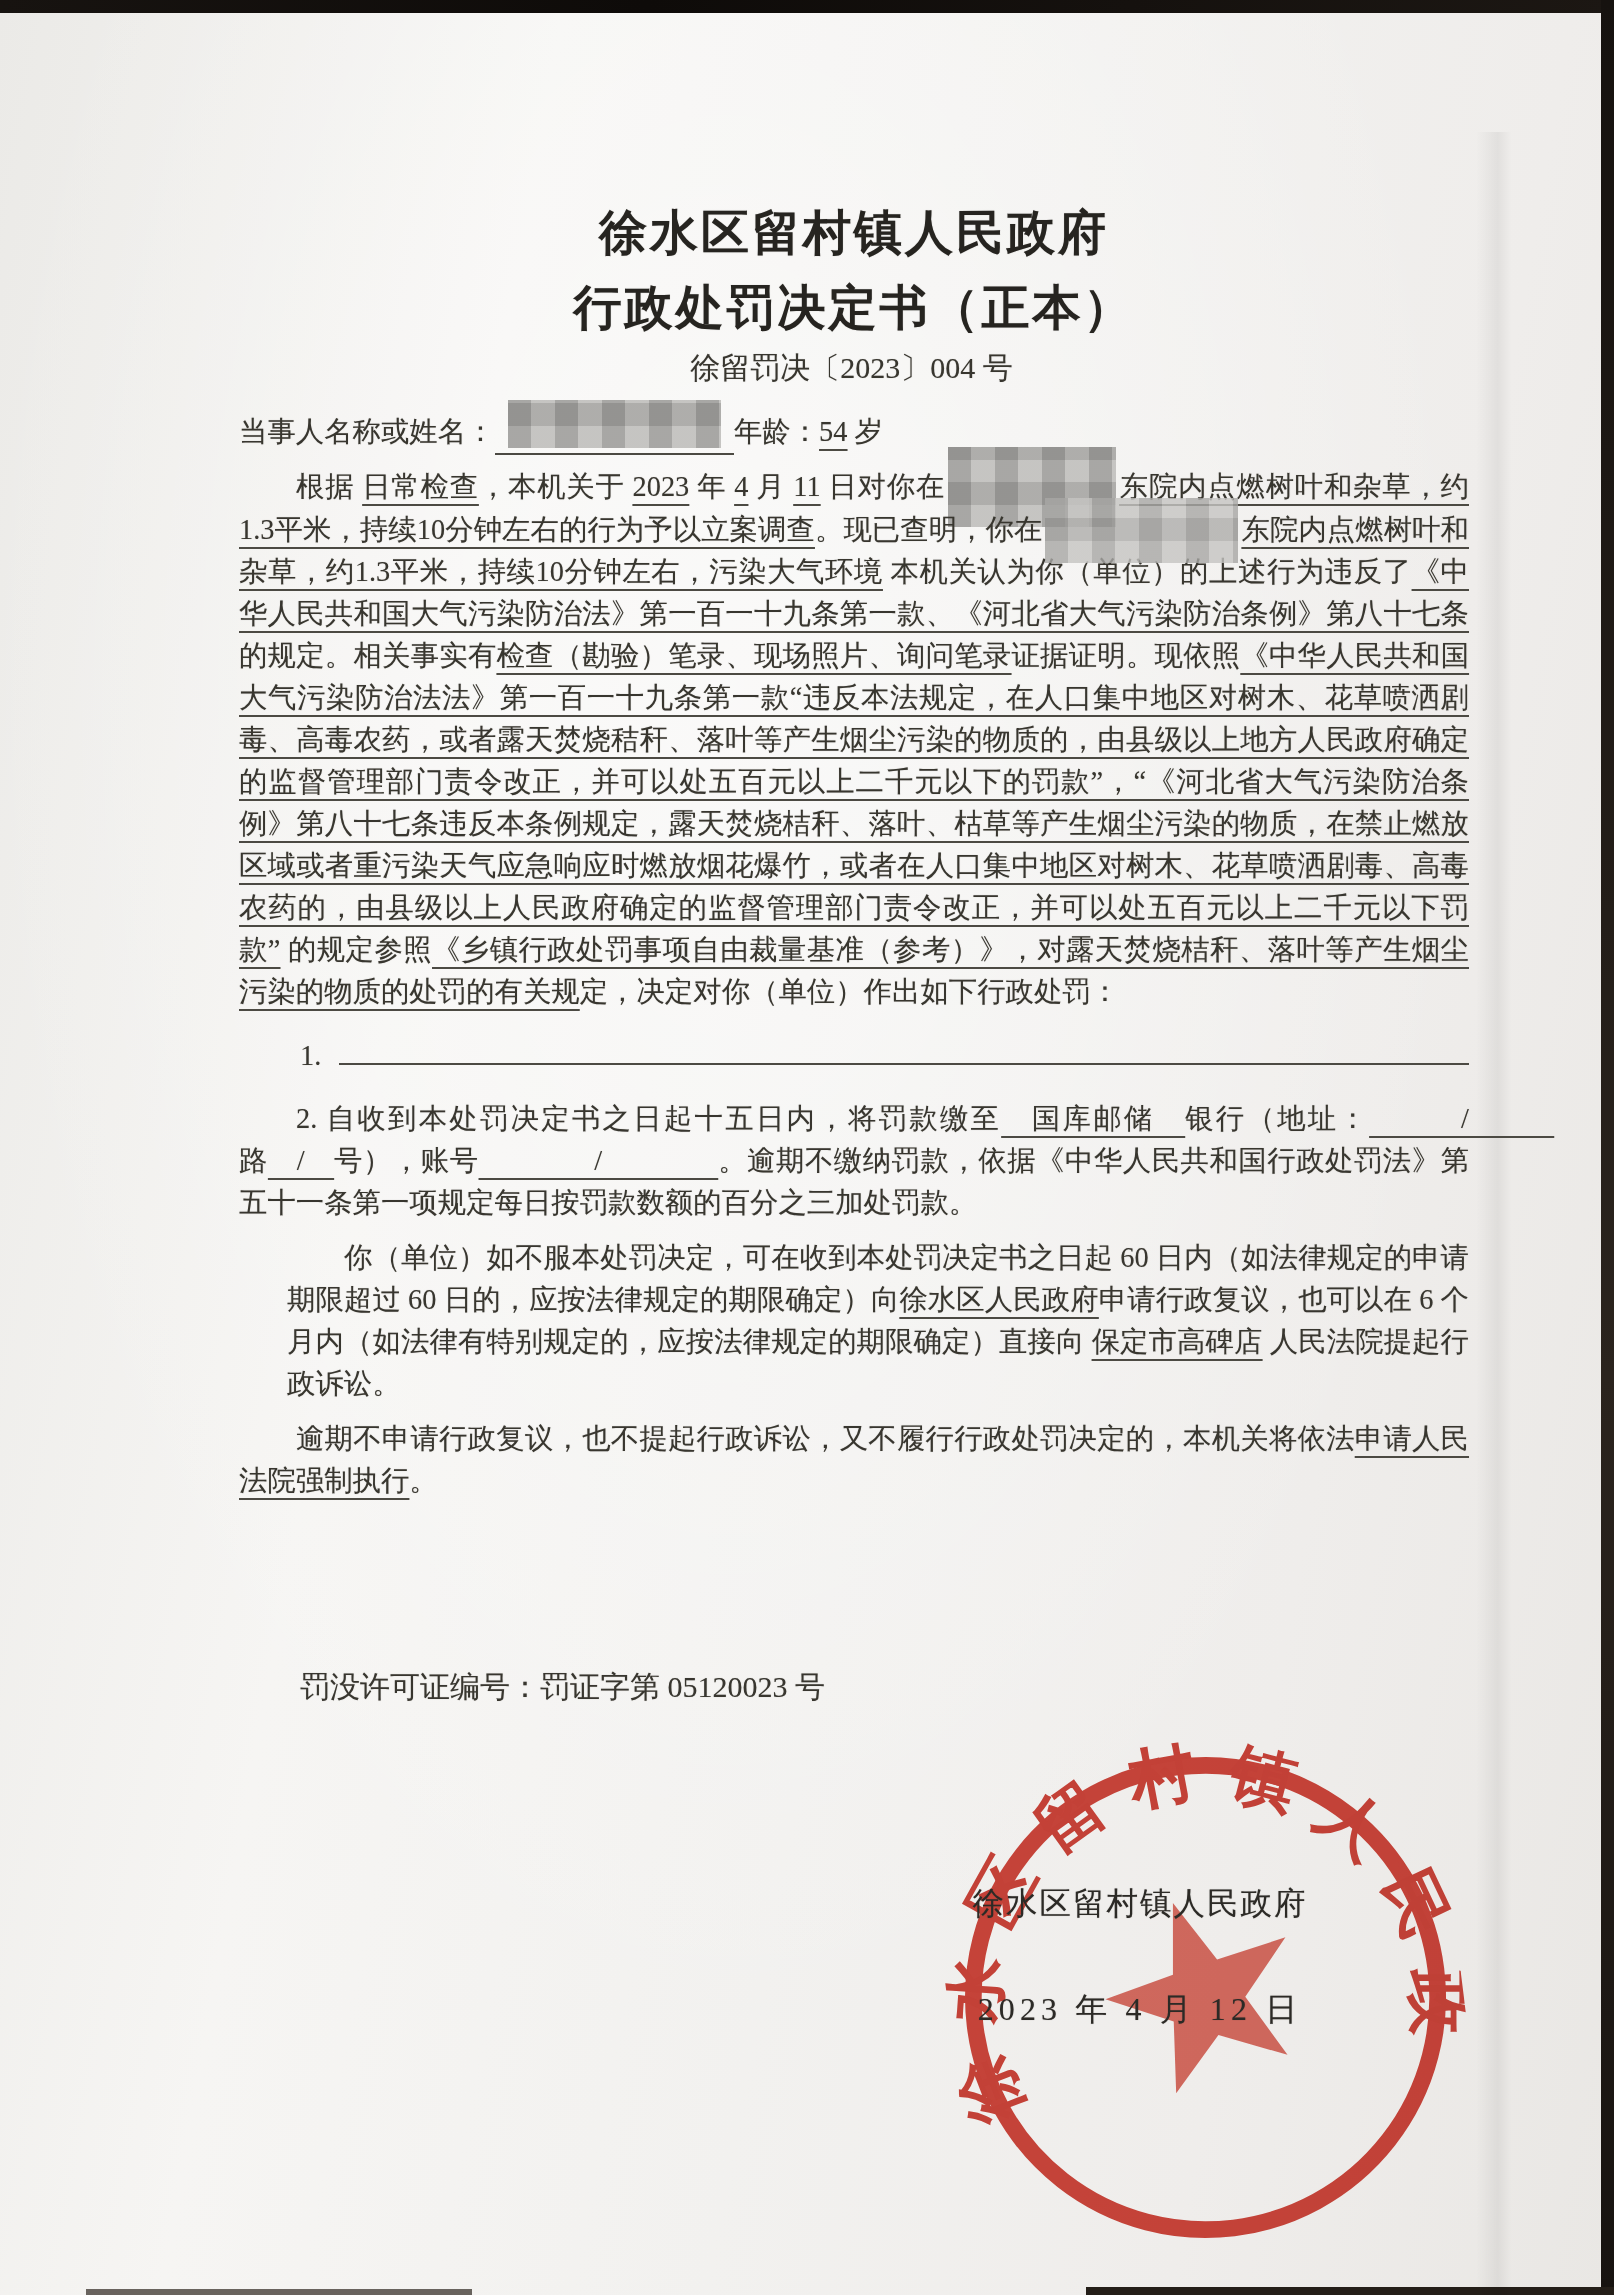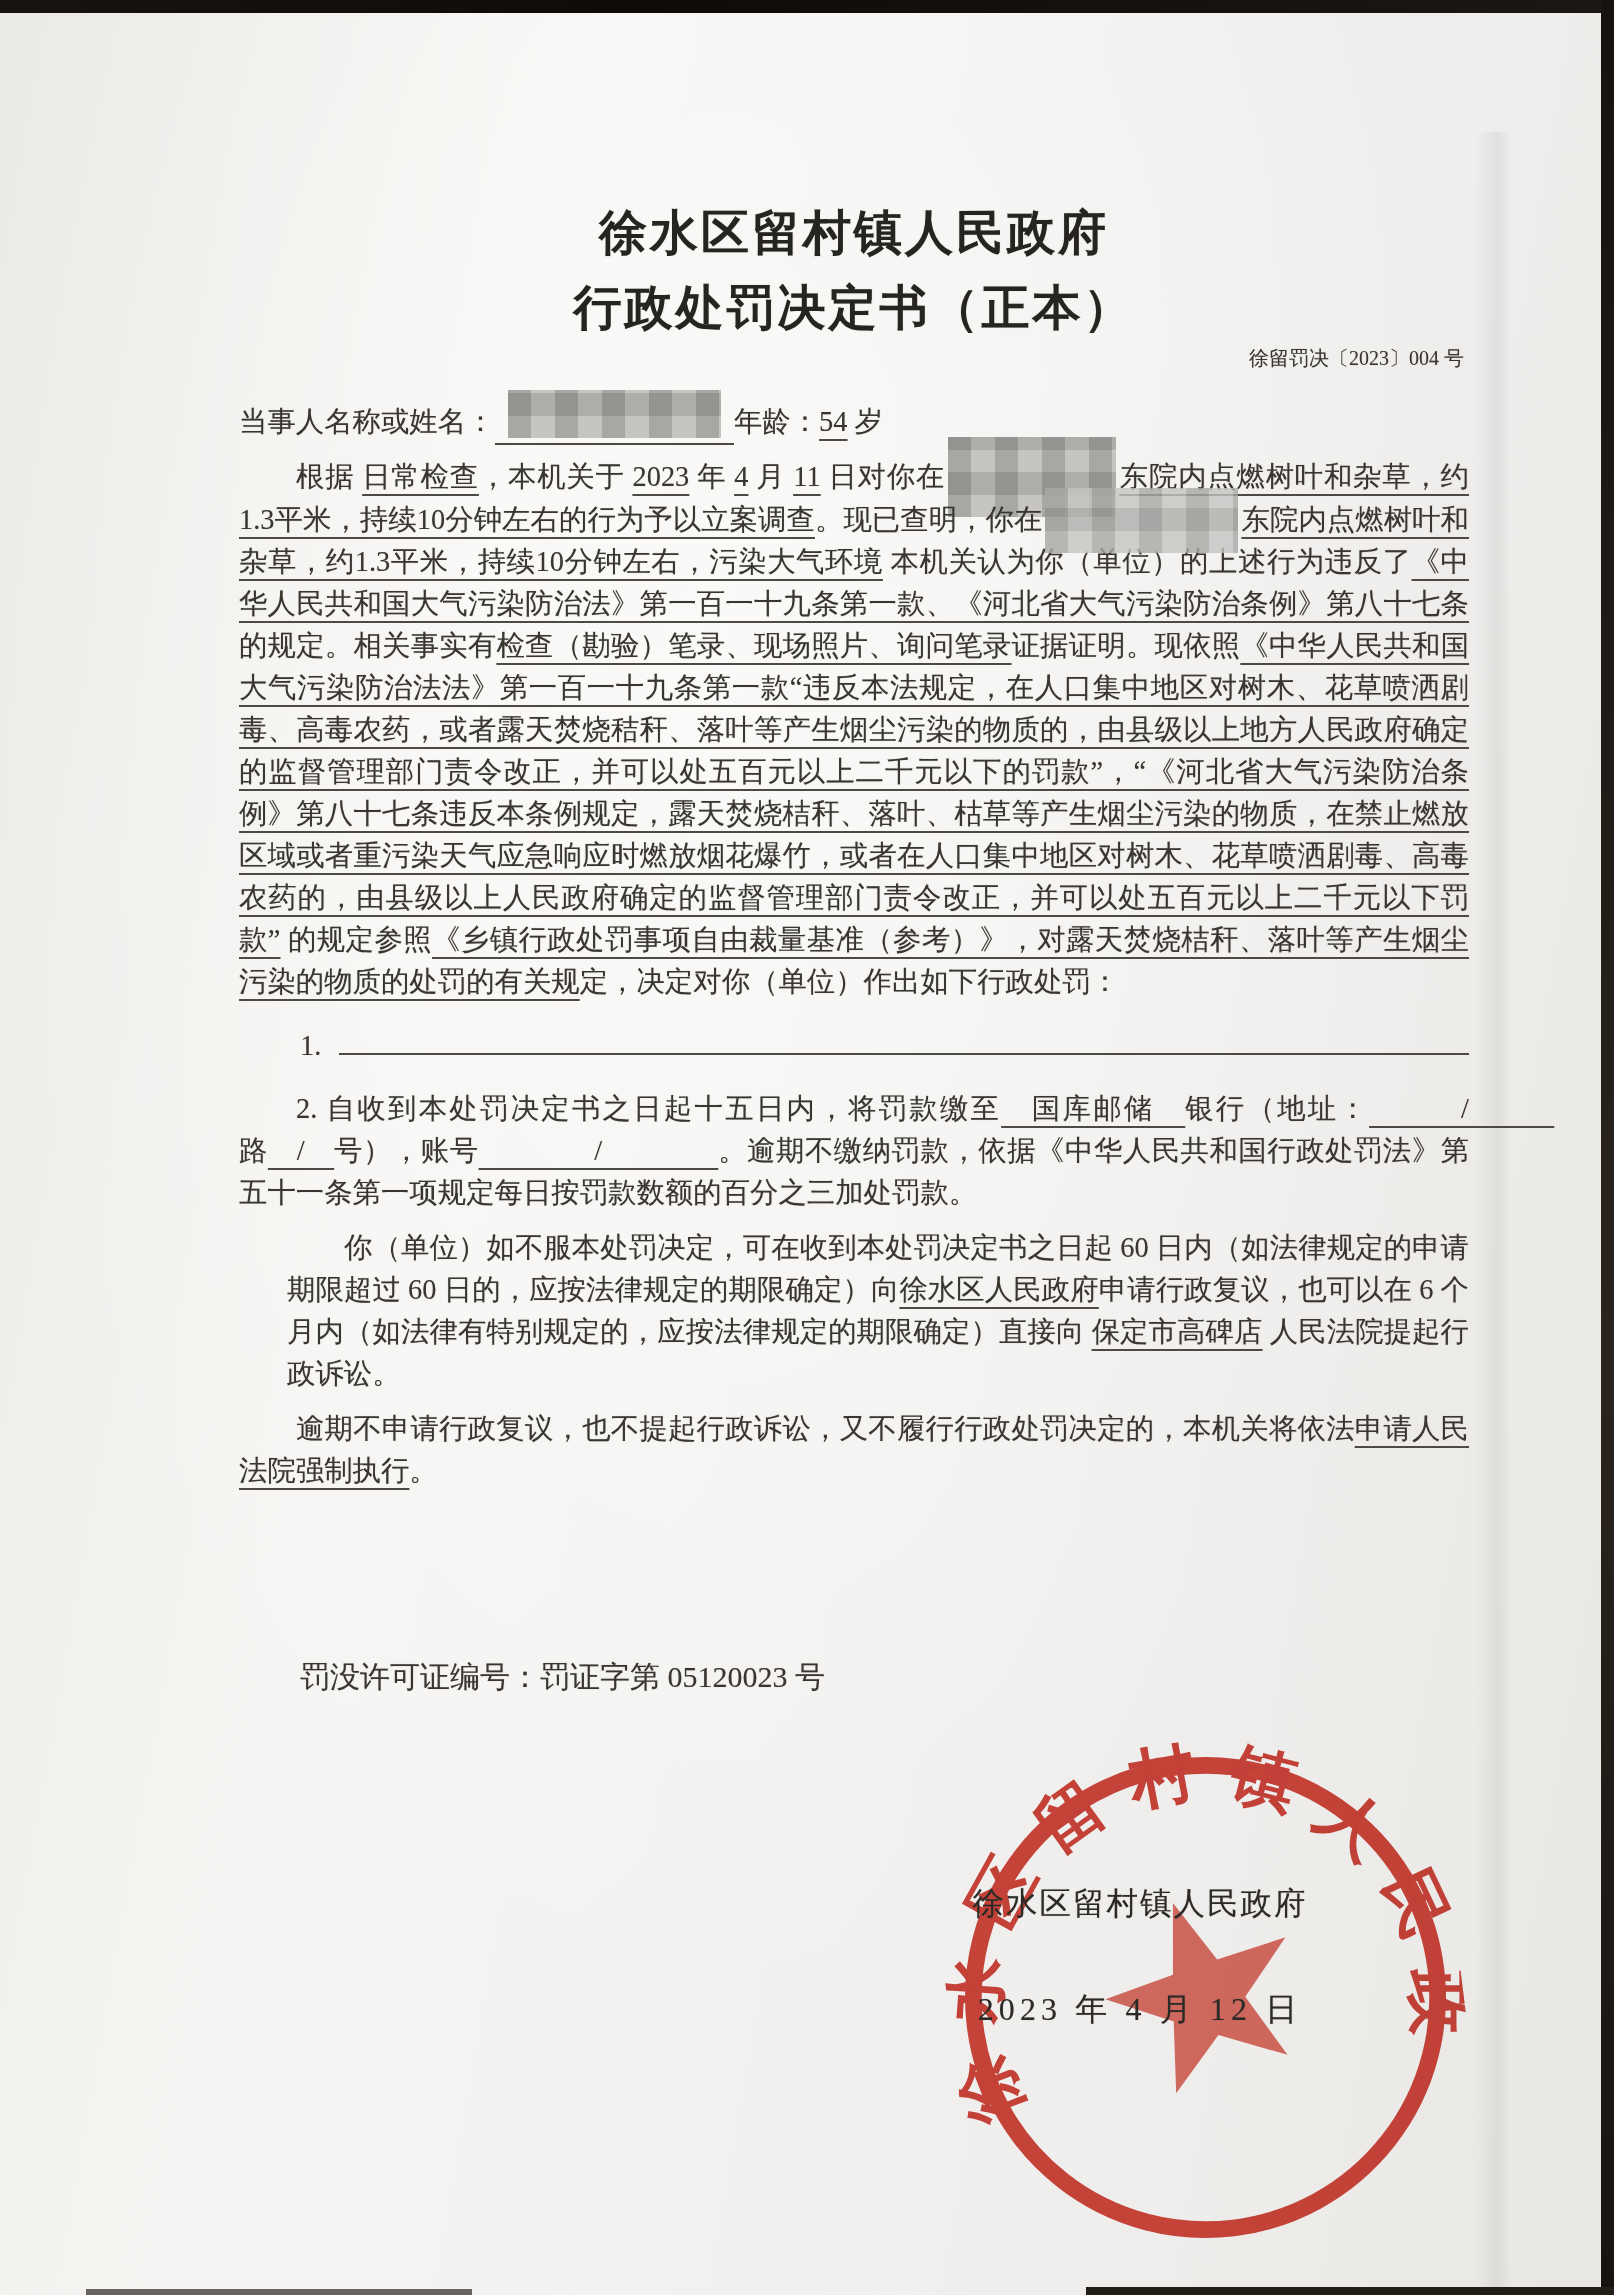--- a/index.html
+++ b/index.html
@@ -23,21 +23,21 @@
     background:linear-gradient(90deg,rgba(0,0,0,0),rgba(0,0,0,.06) 60%,rgba(0,0,0,0));}
 
   .doc{position:absolute;left:239px;right:145px;top:0;color:#38362f;
        text-shadow:0 0 1px rgba(70,66,58,.35);}
 
   .title{font-weight:bold;color:#262420;text-align:center;
          font-size:48px;line-height:51px;letter-spacing:3px;margin:0;}
   .title1{margin-top:207px;}
   .title2{margin-top:24px;}
 
-  .docno{margin-top:9px;text-align:right;font-size:20px;line-height:32.5px;padding-right:5.1px;}
+  .docno{margin-top:19px;text-align:center;font-size:30px;line-height:32.5px;padding-right:5.1px;}
 
   .line{font-size:28.4px;line-height:47px;white-space:nowrap;}
   .party-line{margin-top:15.2px;}
   .id-line{margin-top:3px;}
   .age{}
 
   .body{font-size:28.4px;line-height:42px;text-align:justify;margin:0;}
   .p1{margin-top:11.2px;text-indent:57px;}
   .p2,.p3,.p4{text-indent:57px;}
   .p2{margin-top:21px;}

